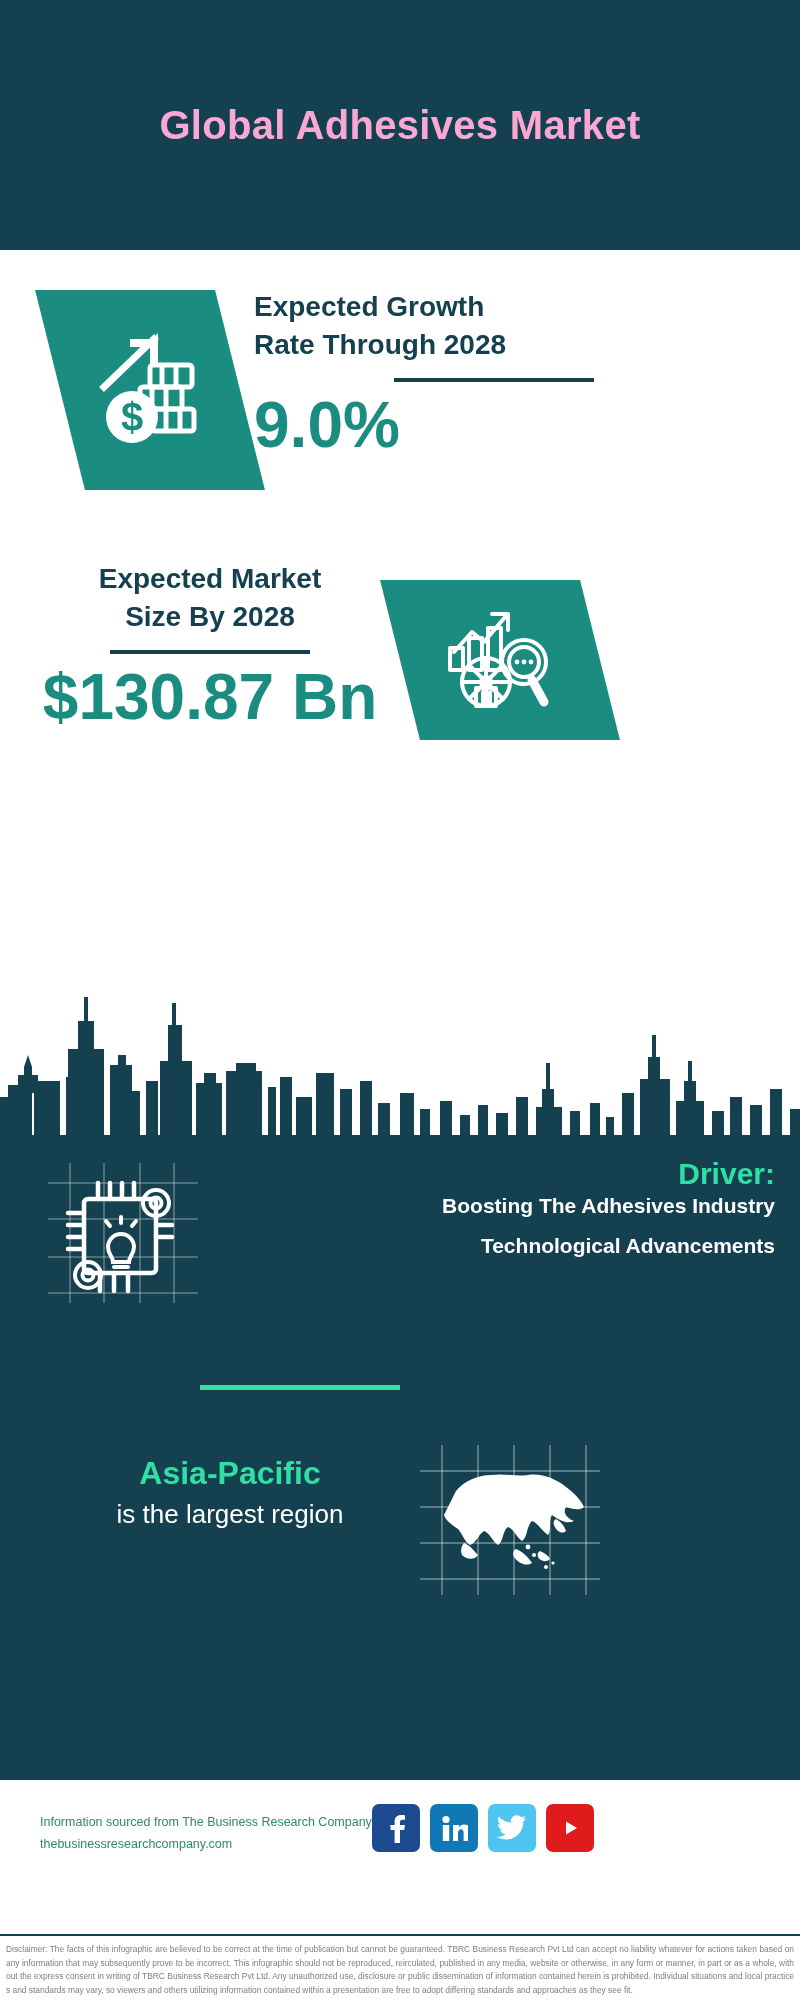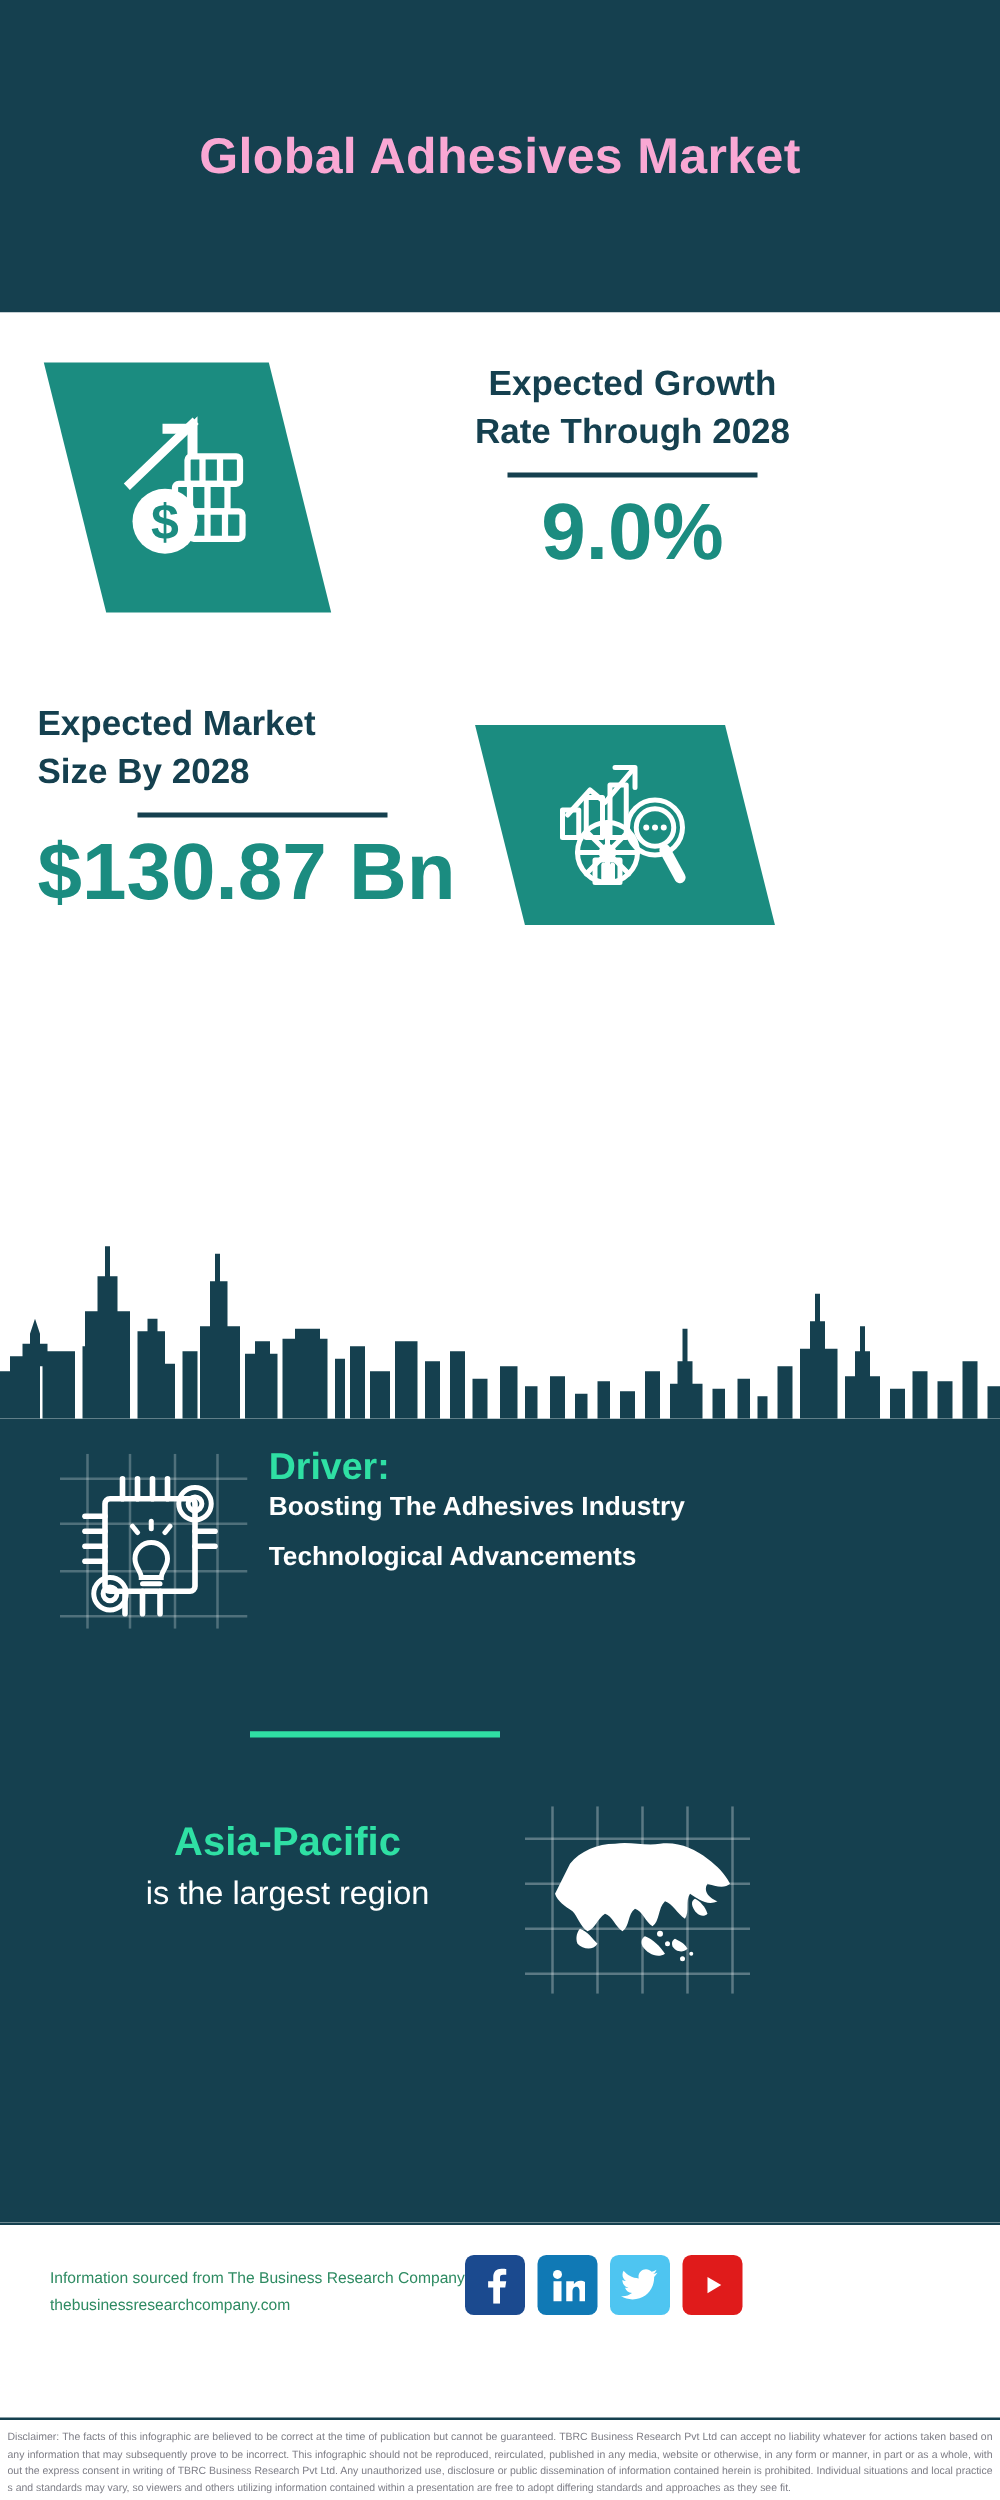--- a/index.html
+++ b/index.html
@@ -36,48 +36,47 @@
   }
   .para-inner {
     transform:skewX(-14deg);
     width:100%; height:100%;
     display:flex; align-items:center; justify-content:center;
   }
 
   
   .b1-icon { left:60px; top:40px; width:180px; height:200px; }
   .b1-text {
-    position:absolute; left:266px; top:38px; width:480px;
-    text-align:center;
+    position:absolute; left:254px; top:38px; width:480px;
   }
   .hdr-dark {
     color:#15404f; font-size:28px; font-weight:bold; line-height:1.35;
   }
   .rule-dark {
     width:200px; height:4px; background:#15404f;
     margin:14px auto 10px auto;
   }
   .bigval {
     color:#1b8c80; font-size:64px; font-weight:bold; line-height:1.05;
   }
 
   
   .b2-text {
-    position:absolute; left:30px; top:310px; width:360px; 
+    position:absolute; left:30px; top:310px; width:360px; text-align:center;
   }
   .b2-icon { left:400px; top:330px; width:200px; height:160px; }
 
   
   .skyline { position:absolute; left:0; bottom:0; width:800px; height:150px; }
 
   
   .dark-zone { position:relative; height:643px; background:#15404f; }
 
   .driver-icon { position:absolute; left:48px; top:28px; width:150px; height:140px; }
-  .driver-text { position:absolute; left:215px; top:22px; width:560px; text-align:left; }
+  .driver-text { position:absolute; left:215px; top:22px; width:560px; text-align:right; }
   .accent-title { color:#2fe0a4; font-size:30px; font-weight:bold; }
   .white-body-t { color:#ffffff; font-size:21px; font-weight:bold; line-height:1.42; margin-top:10px; }
 
   .rule-mint {
     position:absolute; left:200px; top:250px;
     width:200px; height:5px; background:#2fe0a4;
   }
 
   .region-text { position:absolute; left:40px; top:320px; width:380px; text-align:center; }
   .region-name { color:#2fe0a4; font-size:32px; font-weight:bold; }

